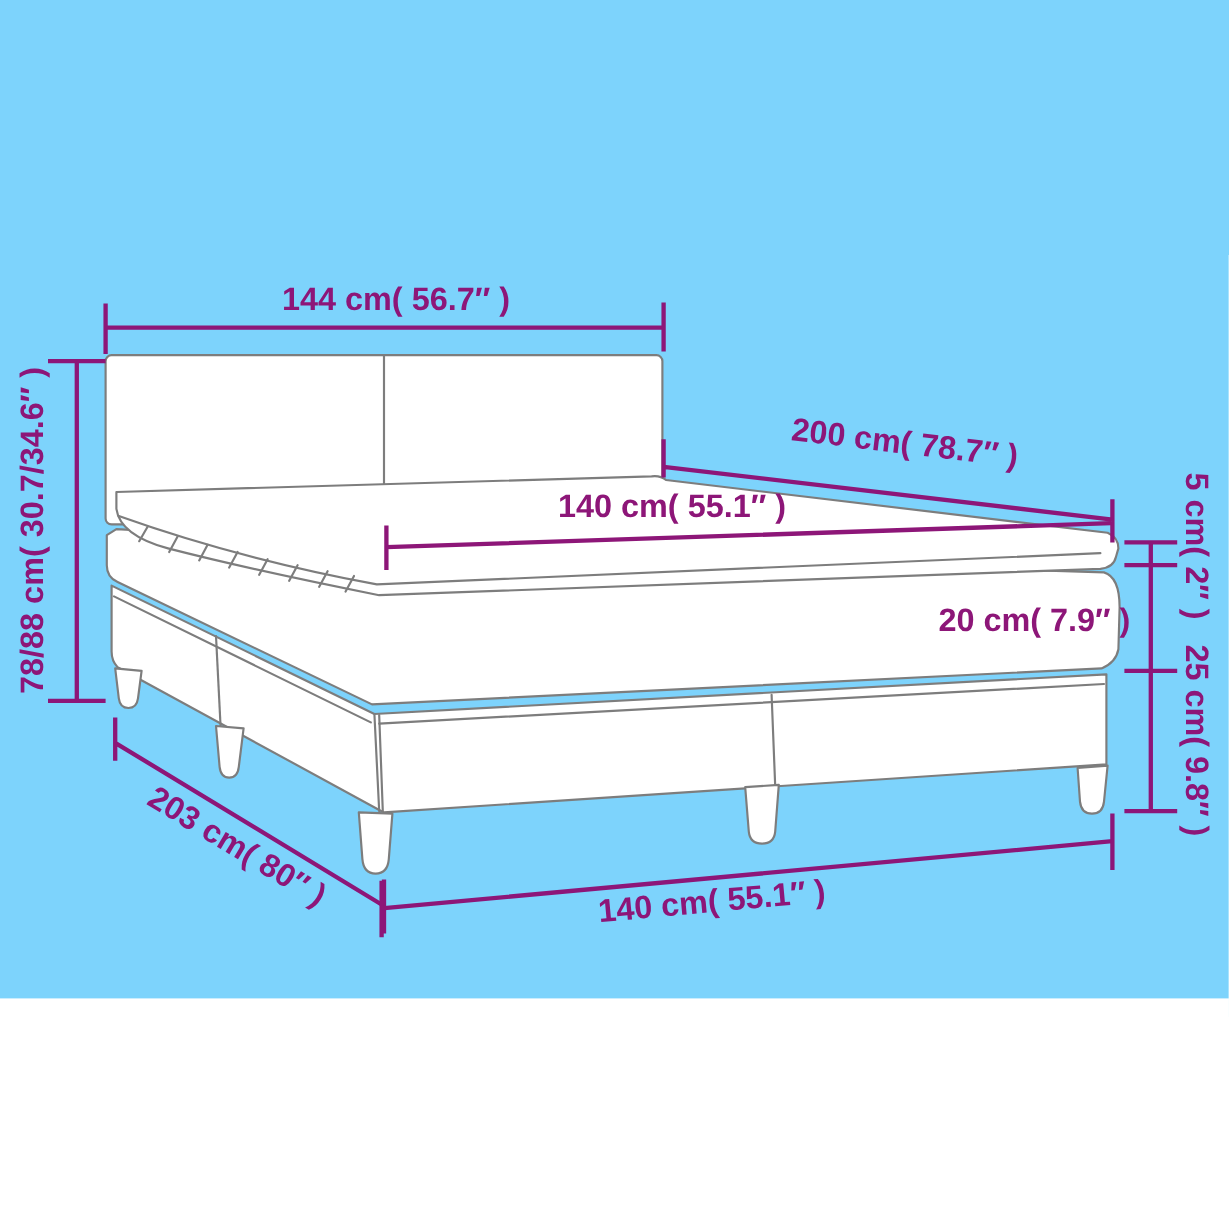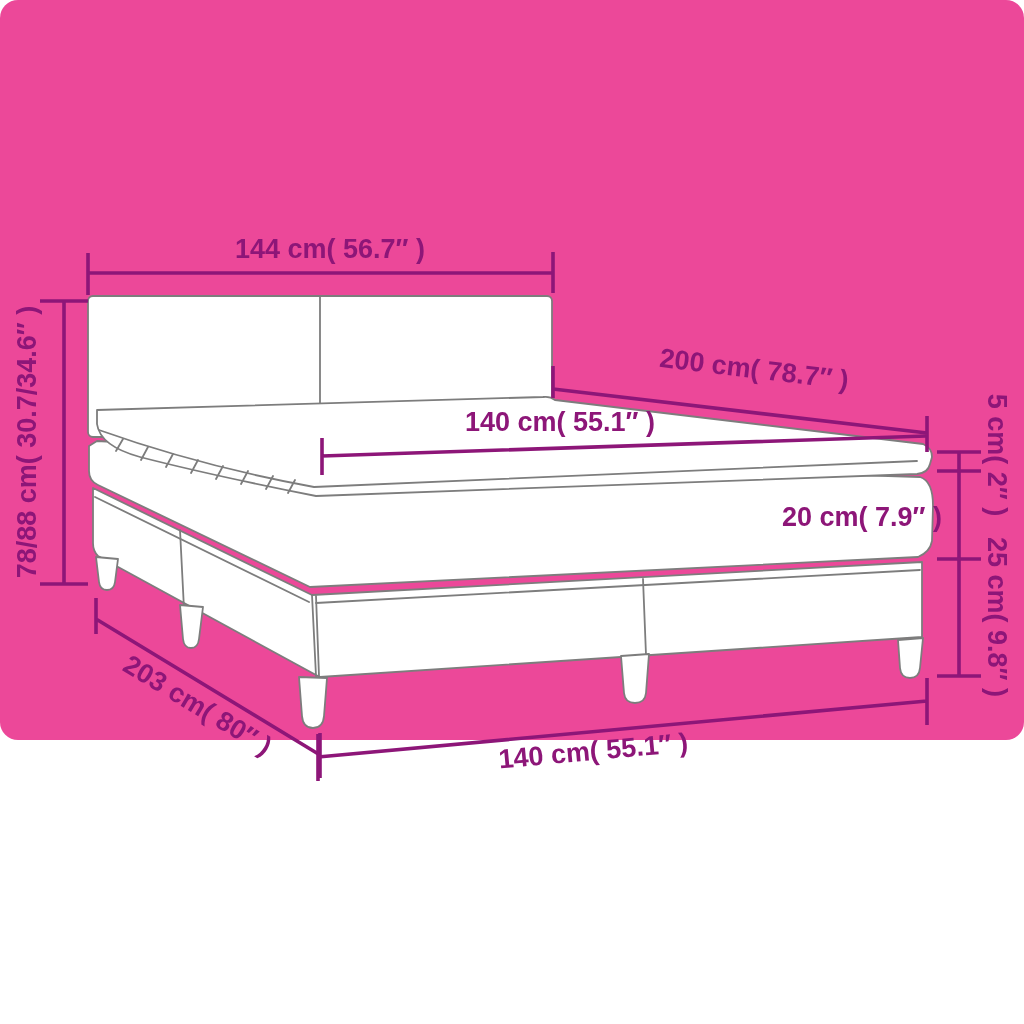--- a/index.html
+++ b/index.html
@@ -7,23 +7,22 @@
     padding: 0;
     background: #ffffff;
     width: 1024px;
     height: 1024px;
     overflow: hidden;
     font-family: "Liberation Sans", sans-serif;
   }
   #stage {
     position: relative;
     width: 1024px;
-    height: 740px;
-    background: #ec4899;
-    border-radius: 18px;
+    height: 832px;
+    background: #7dd3fc;
   }
   svg { display: block; }
   .bedline {
     fill: #ffffff;
     stroke: #7d7d7d;
     stroke-width: 1.8;
     stroke-linejoin: round;
     stroke-linecap: round;
   }
   .bedline.nofill { fill: none; }

